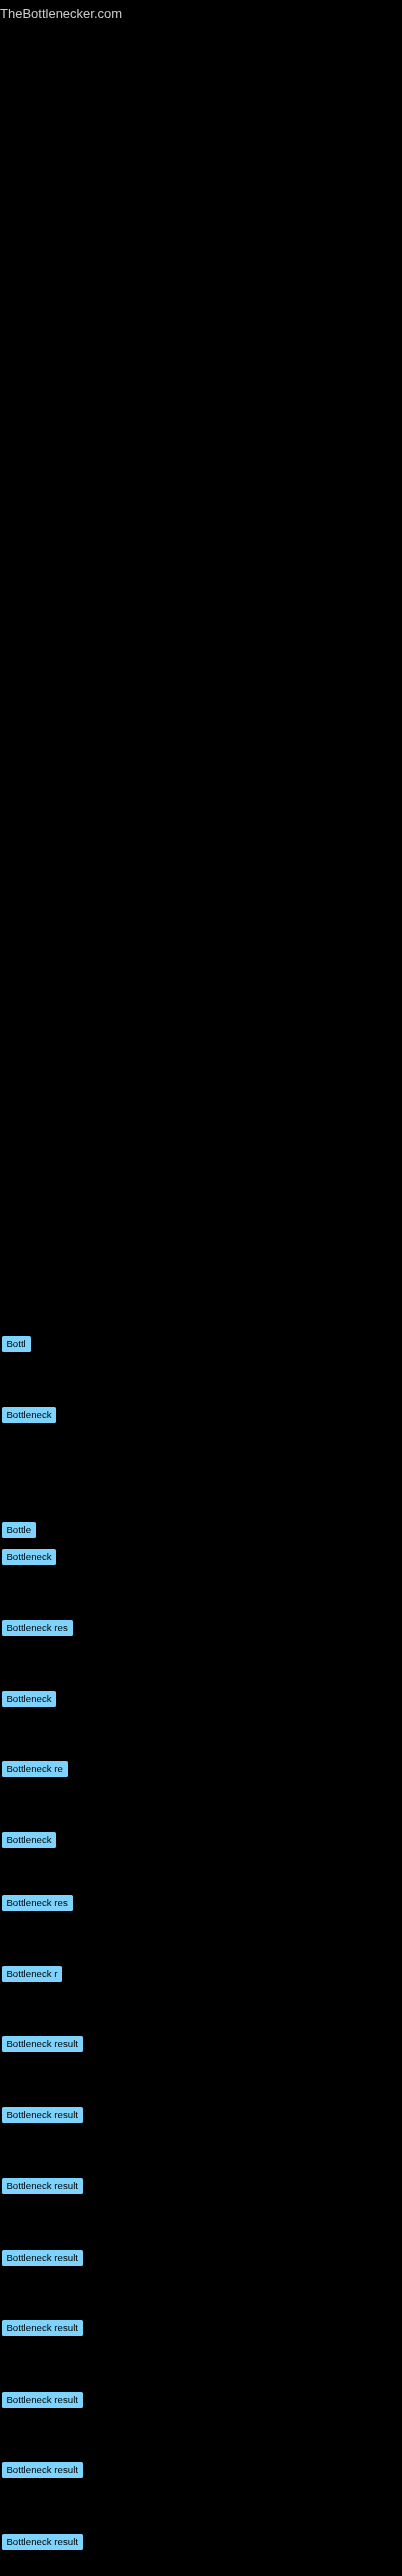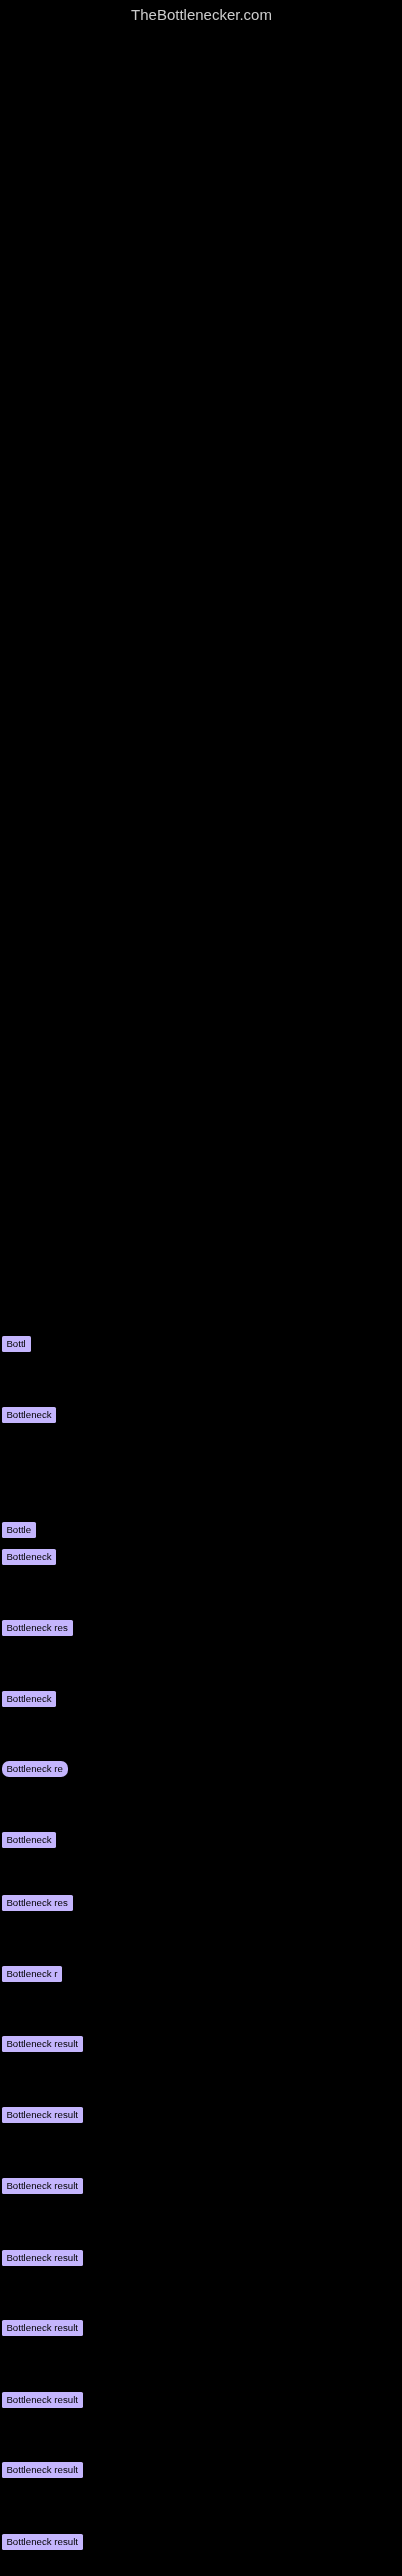--- a/index.html
+++ b/index.html
@@ -9,27 +9,26 @@
     }
     body {
       background-color: #000000;
       width: 403px;
       min-height: 2576px;
       font-family: Arial, sans-serif;
       position: relative;
     }
     .site-title {
       color: #cccccc;
-      font-size: 15px;
-      text-align: center;
+      font-size: 13px;
       padding-top: 6.4px;
       padding-bottom: 3.2px;
     }
     .bottleneck-badge {
-      background-color: #c4b5fd;
+      background-color: #7dd3fc;
       color: #000;
       font-size: 9.7px;
       padding: 2.4px 4.8px;
       border-radius: 1.6px;
       display: inline-block;
       white-space: nowrap;
       overflow: hidden;
       text-overflow: ellipsis;
     }
     .badge-container {
@@ -41,21 +40,21 @@
 <body>
 
 <div class="site-title">TheBottlenecker.com</div>
 
 <div class="badge-container" style="top: 1336px; max-width: 42px;"><span class="bottleneck-badge" style="max-width: 42px;">Bottl</span></div>
 <div class="badge-container" style="top: 1407px; max-width: 58px;"><span class="bottleneck-badge" style="max-width: 58px;">Bottleneck</span></div>
 <div class="badge-container" style="top: 1478px; max-width: 44px;"><span class="bottleneck-badge" style="max-width: 44px; margin-top: 44px;">Bottle</span></div>
 <div class="badge-container" style="top: 1549px; max-width: 60px;"><span class="bottleneck-badge" style="max-width: 60px;">Bottleneck</span></div>
 <div class="badge-container" style="top: 1620px; max-width: 84px;"><span class="bottleneck-badge" style="max-width: 84px;">Bottleneck res</span></div>
 <div class="badge-container" style="top: 1691px; max-width: 60px;"><span class="bottleneck-badge" style="max-width: 60px;">Bottleneck</span></div>
-<div class="badge-container" style="top: 1761px; max-width: 85px;"><span class="bottleneck-badge" style="max-width: 85px; border-radius: 7px;">Bottleneck re</span></div>
+<div class="badge-container" style="top: 1761px; max-width: 85px;"><span class="bottleneck-badge" style="max-width: 85px;">Bottleneck re</span></div>
 <div class="badge-container" style="top: 1832px; max-width: 64px;"><span class="bottleneck-badge" style="max-width: 64px;">Bottleneck</span></div>
 <div class="badge-container" style="top: 1895px; max-width: 87px;"><span class="bottleneck-badge" style="max-width: 87px;">Bottleneck res</span></div>
 <div class="badge-container" style="top: 1966px; max-width: 89px;"><span class="bottleneck-badge" style="max-width: 89px;">Bottleneck r</span></div>
 <div class="badge-container" style="top: 2036px; max-width: 93px;"><span class="bottleneck-badge" style="max-width: 93px;">Bottleneck result</span></div>
 <div class="badge-container" style="top: 2107px; max-width: 105px;"><span class="bottleneck-badge" style="max-width: 105px;">Bottleneck result</span></div>
 <div class="badge-container" style="top: 2178px; max-width: 108px;"><span class="bottleneck-badge" style="max-width: 108px;">Bottleneck result</span></div>
 <div class="badge-container" style="top: 2250px; max-width: 111px;"><span class="bottleneck-badge" style="max-width: 111px;">Bottleneck result</span></div>
 <div class="badge-container" style="top: 2320px; max-width: 114px;"><span class="bottleneck-badge" style="max-width: 114px;">Bottleneck result</span></div>
 <div class="badge-container" style="top: 2392px; max-width: 119px;"><span class="bottleneck-badge" style="max-width: 119px;">Bottleneck result</span></div>
 <div class="badge-container" style="top: 2462px; max-width: 122px;"><span class="bottleneck-badge" style="max-width: 122px;">Bottleneck result</span></div>

